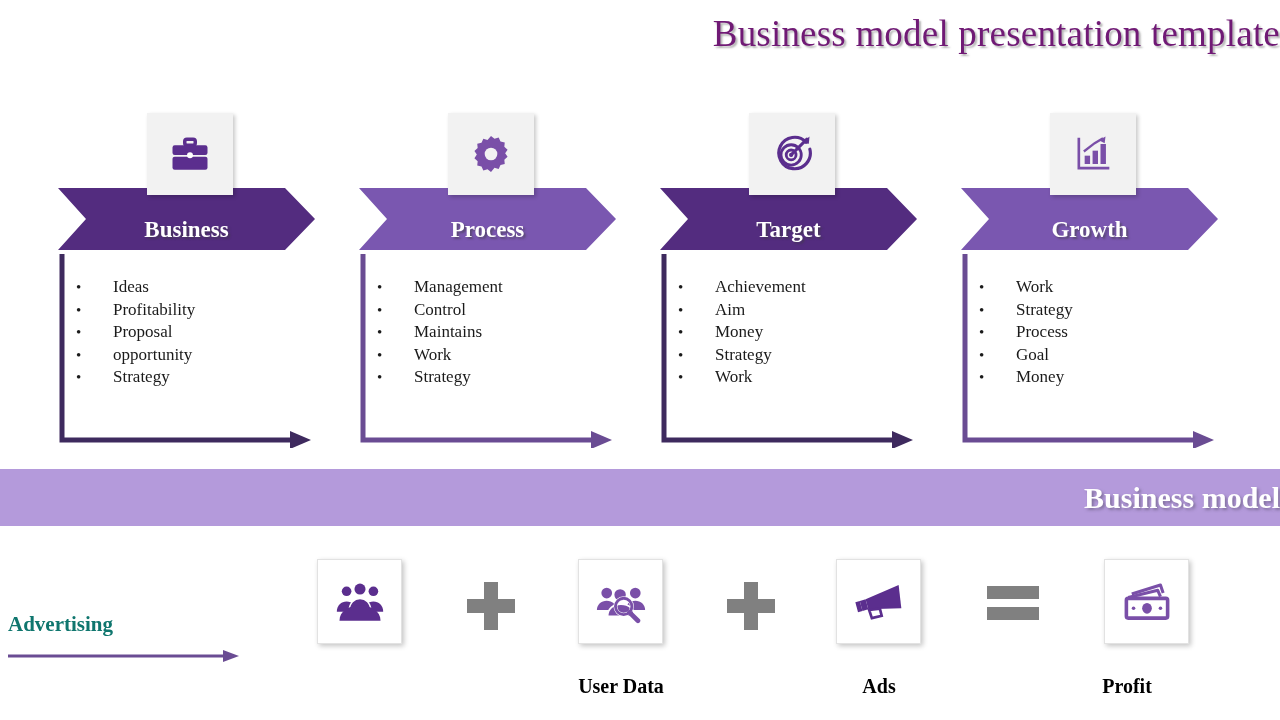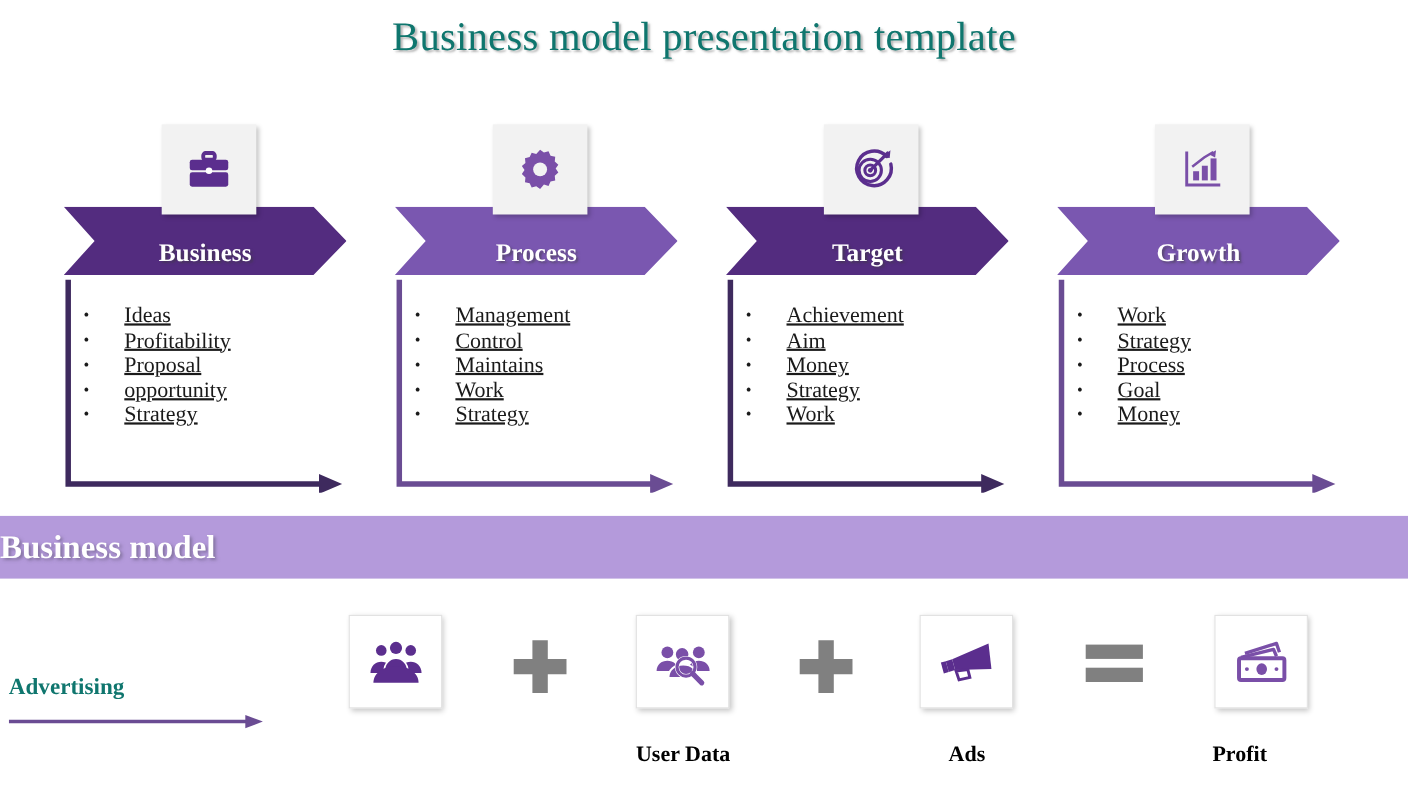--- a/index.html
+++ b/index.html
@@ -12,24 +12,24 @@
     overflow: hidden;
     position: relative;
   }
 
   
   .slide-title {
     position: absolute;
     top: 12px;
     left: 0;
     width: 1280px;
-    text-align: center;
+    text-align: right;
     font-size: 37px;
     font-weight: 400;
-    color: #0f766e;
+    color: #701a75;
     letter-spacing: 0.2px;
     text-shadow: 2px 2px 2px rgba(120,120,120,0.55);
   }
 
   
   .columns {
     position: absolute;
     top: 113px;
     left: 0;
     width: 1100px;
@@ -90,27 +90,26 @@
     width: 257px;
     height: 194px;
   }
   .bullets {
     position: absolute;
     top: 22px;
     left: 10px;
     list-style: none;
   }
   .bullets li {
-    font-size: 20px;
+    font-size: 17px;
     color: #1a1a1a;
     line-height: 22.6px;
     position: relative;
     padding-left: 45px;
     white-space: nowrap;
-    text-decoration: underline;
   }
   .bullets li::before {
     content: "\2022";
     position: absolute;
     left: 8px;
     top: 0;
     font-size: 15px;
     color: #1a1a1a;
   }
   .larrow { position: absolute; top: 0; left: 0; }
@@ -118,21 +117,21 @@
   
   .banner {
     position: absolute;
     top: 469px;
     left: 0;
     width: 1280px;
     height: 57px;
     background: #b49adb;
     display: flex;
     align-items: center;
-    justify-content: flex-start;
+    justify-content: flex-end;
   }
   .banner-text {
     color: #ffffff;
     font-size: 30px;
     font-weight: bold;
     text-shadow: 2px 2px 3px rgba(90,80,110,0.55);
   }
 
   
   .equation { position: absolute; top: 550px; left: 0; width: 1280px; height: 170px; }

